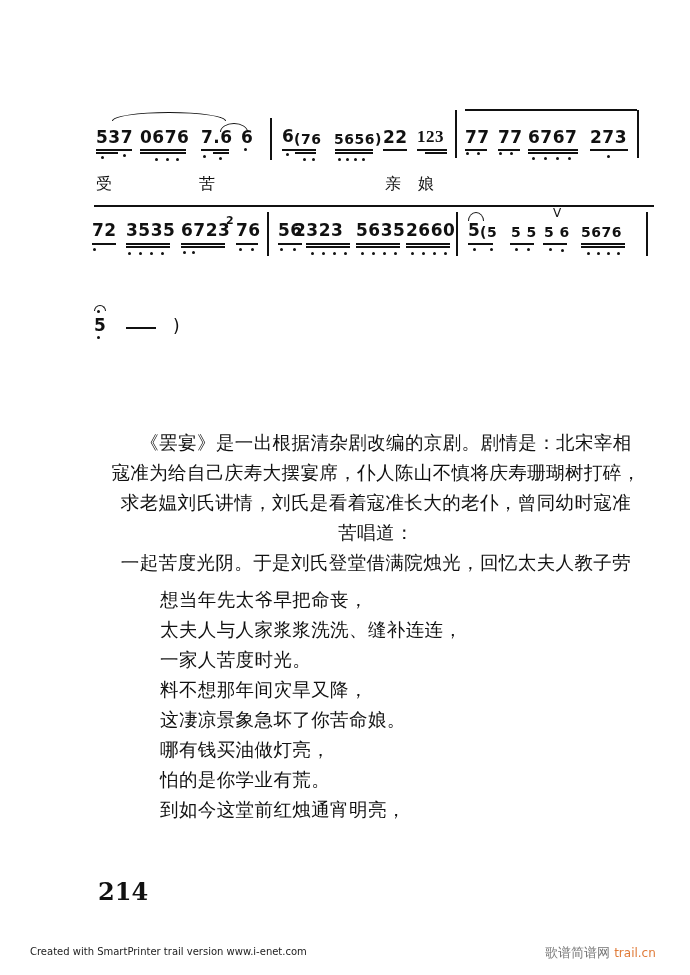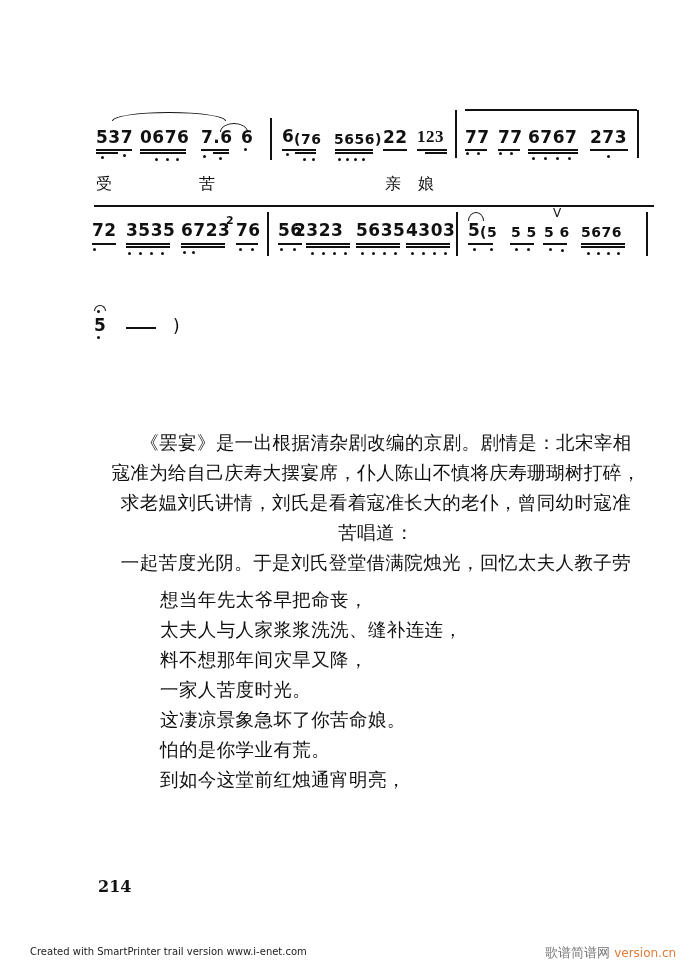--- a/index.html
+++ b/index.html
@@ -29,21 +29,21 @@
     position: absolute; left: 96px; width: 560px;
     font-family: "DejaVu Serif", "Liberation Serif", serif;
     font-size: 18.5px; line-height: 30px; letter-spacing: 0.4px;
   }
   .verse {
     position: absolute; left: 160px;
     font-size: 18.5px; line-height: 30px; letter-spacing: 0.4px;
   }
   .pagenum {
     position: absolute; left: 98px; top: 877px;
-    font-family: "DejaVu Serif", serif; font-weight: bold; font-size: 16px;
+    font-family: "DejaVu Serif", serif; font-weight: bold; font-size: 24px;
   }
   .footer {
     position: absolute; left: 30px; top: 946px;
     font-family: "DejaVu Sans", sans-serif; font-size: 10px; color: #222;
   }
   .watermark {
     position: absolute; left: 545px; top: 944px;
     font-size: 13px; color: #777; white-space: nowrap;
   }
   .watermark .site { color: #e07b39; font-family: "DejaVu Sans", sans-serif; font-size: 12px; }
@@ -148,21 +148,21 @@
   <div class="dot" style="left:183px;top:251px;"></div>
     <div class="dot" style="left:192px;top:251px;"></div>
   <div class="dot" style="left:239px;top:248px;"></div>
     <div class="dot" style="left:251px;top:248px;"></div>
 
   <div class="barline" style="left:267px;top:212px;height:44px;"></div>
 
   <span class="note" style="left:278px;top:220px;">56</span>
   <span class="note" style="left:294px;top:220px;">2323</span>
   <span class="note" style="left:356px;top:220px;">5635</span>
-  <span class="note" style="left:406px;top:220px;">4303</span>
+  <span class="note" style="left:406px;top:220px;">2660</span>
   <div class="ul" style="left:278px;top:243px;width:24px;"></div>
   <div class="ul" style="left:306px;top:243px;width:44px;"></div>
   <div class="ul" style="left:306px;top:246px;width:44px;"></div>
   <div class="ul" style="left:356px;top:243px;width:44px;"></div>
   <div class="ul" style="left:356px;top:246px;width:44px;"></div>
   <div class="ul" style="left:406px;top:243px;width:44px;"></div>
   <div class="ul" style="left:406px;top:246px;width:44px;"></div>
   <div class="dot" style="left:280px;top:248px;"></div>
     <div class="dot" style="left:293px;top:248px;"></div>
   <div class="dot" style="left:311px;top:252px;"></div>
@@ -219,27 +219,28 @@
   <div style="padding-left:20px;">《罢宴》是一出根据清杂剧改编的京剧。剧情是：北宋宰相</div>
   <div>寇准为给自己庆寿大摆宴席，仆人陈山不慎将庆寿珊瑚树打碎，</div>
   <div>求老媪刘氏讲情，刘氏是看着寇准长大的老仆，曾同幼时寇准</div>
   <div>苦唱道：</div>
   <div>一起苦度光阴。于是刘氏登堂借满院烛光，回忆太夫人教子劳</div>
 </div>
 
 <div class="verse" style="top:585px;">
   <div>想当年先太爷早把命丧，</div>
   <div>太夫人与人家浆浆洗洗、缝补连连，</div>
+  <div>一家人苦度时光。</div>
   <div>料不想那年间灾旱又降，</div>
-  <div>一家人苦度时光。</div>
   <div>这凄凉景象急坏了你苦命娘。</div>
+  <div>哪有钱买油做灯亮，</div>
   <div>怕的是你学业有荒。</div>
   <div>到如今这堂前红烛通宵明亮，</div>
 </div>
 
 <div class="pagenum">214</div>
 
 <div class="footer">Created with SmartPrinter trail version www.i-enet.com</div>
 
 <div class="watermark">
   <span>歌谱简谱网</span>
-  <span class="site">version.cn</span>
+  <span class="site">trail.cn</span>
 </div>
 
 </body></html>

